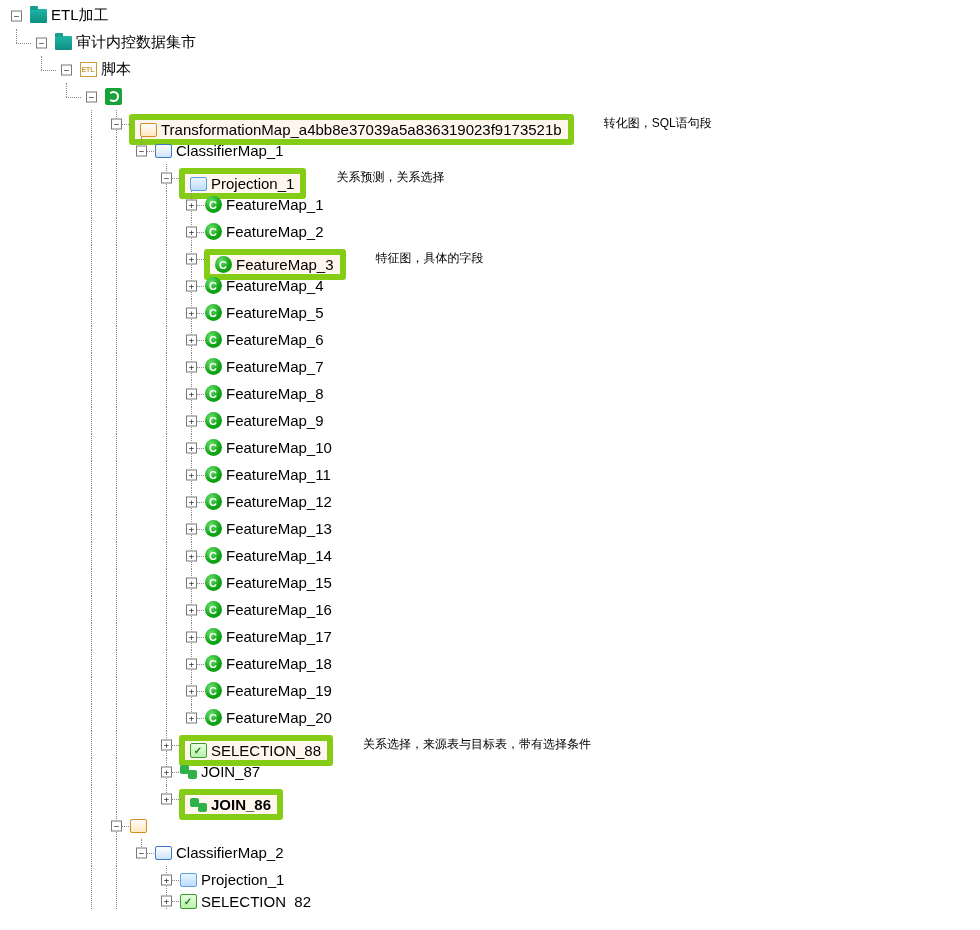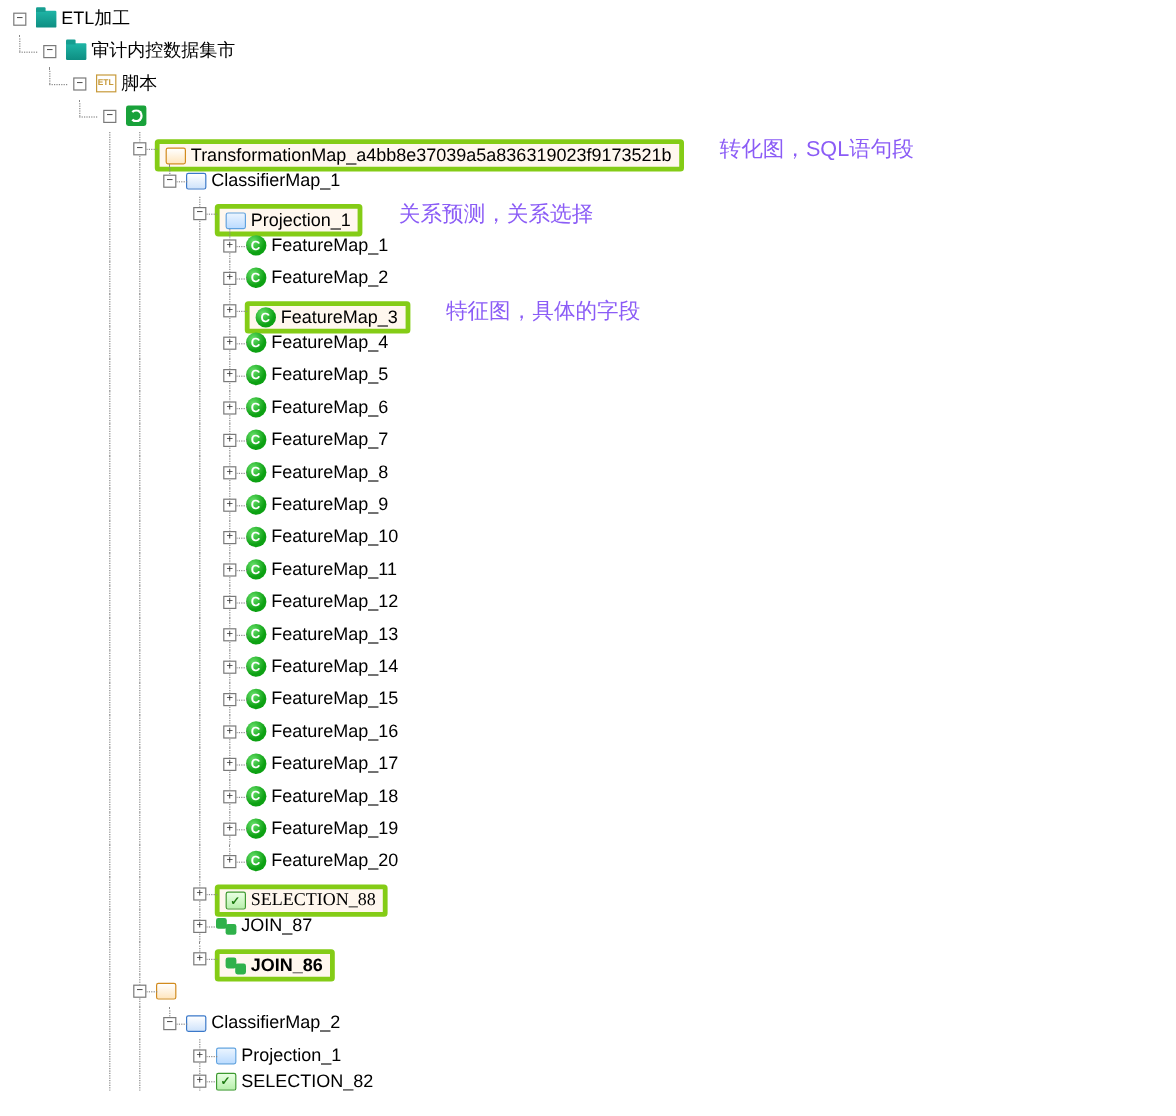--- a/index.html
+++ b/index.html
@@ -135,29 +135,29 @@
   .icon-join {
     width:17px;height:14px;position:relative;
   }
   .icon-join::before,.icon-join::after{
     content:"";position:absolute;width:9px;height:9px;border-radius:2px;
   }
   .icon-join::before{left:0;top:0;background:#2fb14a;}
   .icon-join::after{right:0;bottom:0;background:#2fb14a;}
   .label { padding: 1px 2px; }
   .hl {
-    border: 4px solid #84cc16;
+    border: 6px solid #84cc16;
     border-radius: 3px;
     padding: 0 4px;
     background: rgba(255,200,140,0.15);
     margin-top: 12px;
   }
   .annot {
-    color: #8b5cf6;
-    font-size: 18px;
+    color: #000000;
+    font-size: 12px;
     margin-left: 30px;
     font-family: "Microsoft YaHei", sans-serif;
   }
 </style>
 </head>
 <body>
 
 <div class="tree">
 
 <div class="node">
@@ -585,26 +585,27 @@
 <div class="node">
   <span class="indent"></span>
       <span class="indent"></span>
       <span class="indent"></span>
   <span class="indent vline"></span>
       <span class="indent vline"></span>
       <span class="indent"></span>
   <span class="indent tee">
         <span class="toggle">+</span>
       </span>
-  <span class="hl" style="display:inline-flex;align-items:center;font-family:Liberation Serif, serif;">
+  <span class="hl" style="display:inline-flex;align-items:center;">
     <span class="icon">
           <span class="icon-sel"></span>
         </span>
     <span class="label">SELECTION_88</span>
   </span>
+  <span class="annot">关系选择，来源表与目标表，带有选择条件</span>
 </div>
 
 <div class="node">
   <span class="indent"></span>
       <span class="indent"></span>
       <span class="indent"></span>
   <span class="indent vline"></span>
       <span class="indent vline"></span>
       <span class="indent"></span>
   <span class="indent tee">

